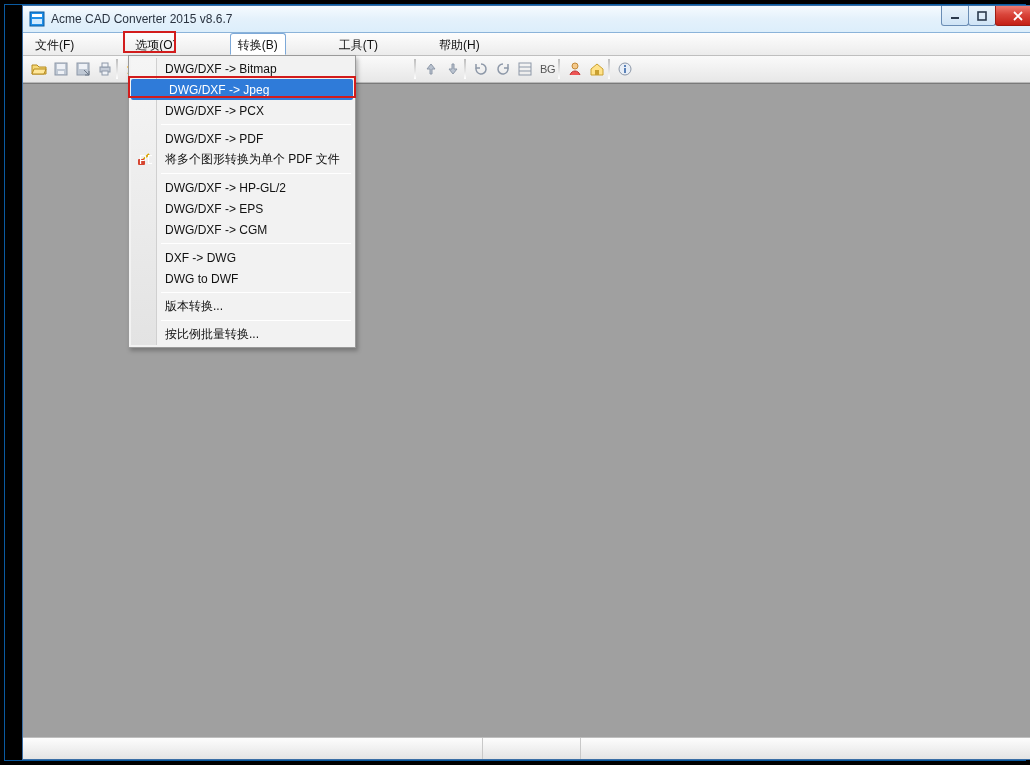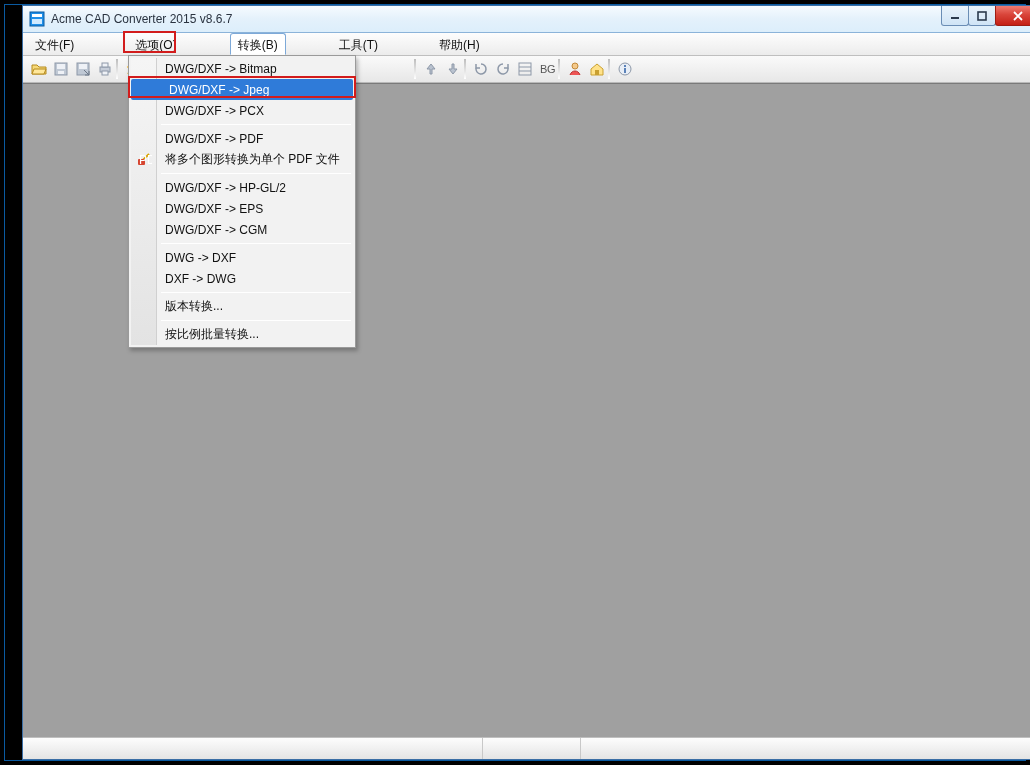--- a/index.html
+++ b/index.html
@@ -211,24 +211,24 @@
         <span>DWG/DXF -&gt; HP-GL/2</span>
       </div>
       <div class="dd-item">
         <span>DWG/DXF -&gt; EPS</span>
       </div>
       <div class="dd-item">
         <span>DWG/DXF -&gt; CGM</span>
       </div>
       <div class="dd-sep"></div>
       <div class="dd-item">
-        <span>DWG -&gt; DXF</span>
-      </div>
-      <div class="dd-item">
         <span>DXF -&gt; DWG</span>
+      </div>
+      <div class="dd-item">
+        <span>DWG to DWF</span>
       </div>
       <div class="dd-sep"></div>
       <div class="dd-item">
         <span>版本转换...</span>
       </div>
       <div class="dd-sep"></div>
       <div class="dd-item">
         <span>按比例批量转换...</span>
       </div>
     </div>

